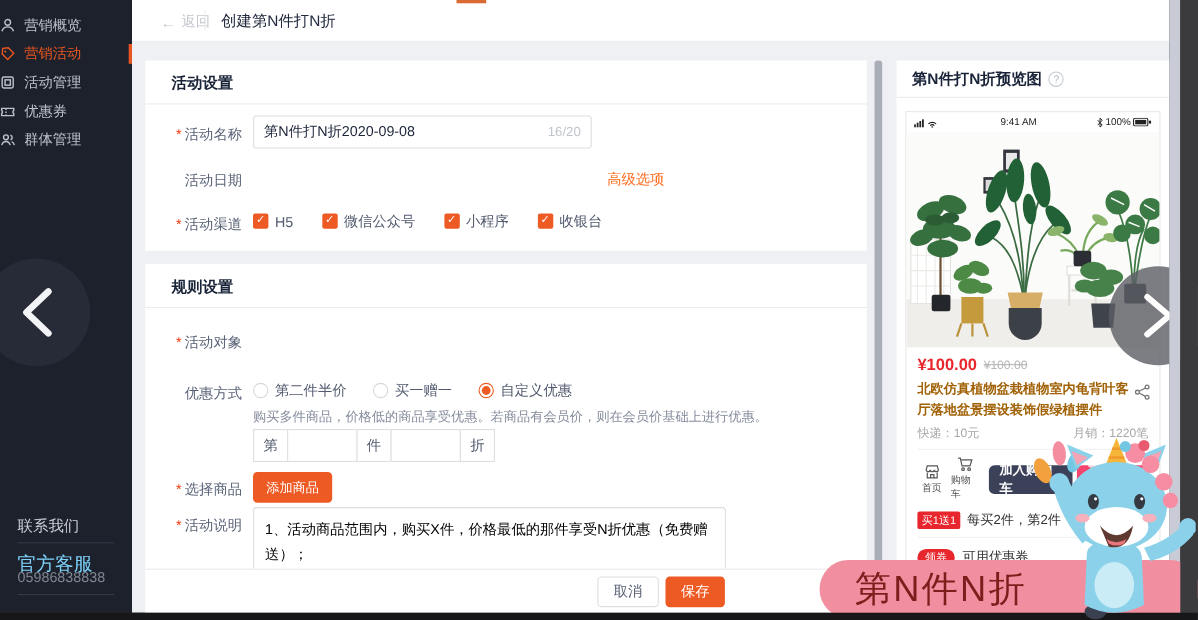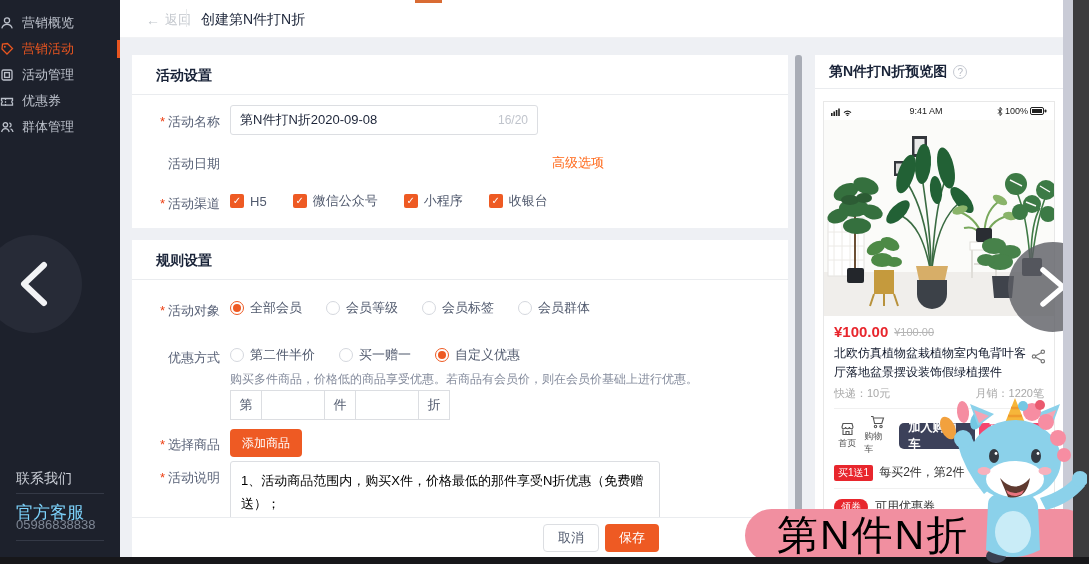--- a/index.html
+++ b/index.html
@@ -85,21 +85,21 @@
   .capsule{position:absolute;right:6px;top:4px;width:44px;height:16px;border:1px solid #e0e0e0;border-radius:9px;display:flex;align-items:center;justify-content:space-around}
   .capsule .dots{font-size:7px;color:#333;letter-spacing:1px;line-height:1}
   .capsule .cdiv{width:1px;height:10px;background:#e4e4e4}
   .capsule .circ{width:8px;height:8px;border:1.5px solid #333;border-radius:50%;position:relative}
   .capsule .circ::after{content:"";position:absolute;left:1.5px;top:1.5px;width:2px;height:2px;background:#333;border-radius:50%}
   .pimg{display:block}
   .pbody{padding:7px 10px 0}
   .prow1{display:flex;align-items:center;position:relative}
   .price{color:#e8262d;font-weight:bold;font-size:15px}
   .oprice{color:#b5b5b5;font-size:11px;text-decoration:line-through;margin-left:6px}
-  .ptit{font-size:12px;color:#0f172a;font-weight:normal;line-height:1.55;margin-top:4px;width:198px}
+  .ptit{font-size:12px;color:#a16207;font-weight:bold;line-height:1.55;margin-top:4px;width:198px}
   .share{position:absolute;right:-2px;top:26px}
   .pmeta{display:flex;justify-content:space-between;font-size:11px;color:#a8a8a8;margin-top:5px}
   .phr{height:1px;background:#f0f0f0;margin-top:7px}
   .pactions{display:flex;align-items:center;margin-top:6px}
   .ptab{display:flex;flex-direction:column;align-items:center;font-size:9px;color:#555;width:28px;margin-right:4px;cursor:pointer}
   .ptab svg{margin-bottom:1px}
   .btn-dark{background:#3c415a;color:#fff;font-size:12px;font-weight:bold;height:26px;padding:0 10px;border-radius:5px;display:flex;align-items:center;margin-left:4px;cursor:pointer}
   .btn-pink{background:#f5456e;color:#fff;font-size:12px;font-weight:bold;height:26px;padding:0 10px;border-radius:5px;display:flex;align-items:center;margin-left:4px;cursor:pointer}
   .ppromo{display:flex;align-items:center;margin-top:8px}
   .badge-red{background:#e8262d;color:#fff;font-size:10px;padding:1px 4px;border-radius:2px;flex:none}
@@ -111,21 +111,21 @@
   
   .win-scroll{position:absolute;left:1063px;top:0;width:10px;height:557px;background:#c9cbd6;z-index:44}
   .frame-right{position:absolute;left:1073px;top:0;width:16px;height:564px;background:#3b3b3d;z-index:50}
   .frame-bottom{position:absolute;left:0;top:557px;width:1089px;height:7px;background:#17171a;z-index:50}
 
   .nav-circle{position:absolute;border-radius:50%;display:flex;align-items:center;justify-content:center;z-index:40;cursor:pointer}
   .ncl{left:-16px;top:235px;width:98px;height:98px;background:#272b37}
   .ncr{left:1008px;top:242px;width:90px;height:90px;background:rgba(92,94,100,.8)}
 
   .pink-banner{position:absolute;left:745px;top:509px;width:345px;height:53px;background:#f18fa0;border-radius:27px;z-index:45;display:flex;align-items:center;padding-left:32px}
-  .pink-banner span{color:#000000;font-size:41px;letter-spacing:2px}
+  .pink-banner span{color:#7f1d1d;font-size:33px;letter-spacing:2px}
   .mascot{position:absolute;left:932px;top:398px;z-index:60}
 </style>
 </head>
 <body>
 
 <div class="screen">
 
   <div class="content-bg"></div>
 
   <aside class="sidebar">
@@ -218,38 +218,20 @@
         </span>
     </div>
   </section>
 
   <section class="card" id="card2">
     <div class="card-h">
         <span>规则设置</span>
       </div>
 
     <div class="flabel" style="top:62px"><span class="req">*</span><span>活动对象</span></div>
-    <div class="rdrow" style="top:59px">
-      <span class="rditem">
-          <span class="rd on"></span>
-          <em>全部会员</em>
-        </span>
-      <span class="rditem">
-          <span class="rd"></span>
-          <em>会员等级</em>
-        </span>
-      <span class="rditem">
-          <span class="rd"></span>
-          <em>会员标签</em>
-        </span>
-      <span class="rditem">
-          <span class="rd"></span>
-          <em>会员群体</em>
-        </span>
-    </div>
 
     <div class="flabel" style="top:109px"><span>优惠方式</span></div>
     <div class="rdrow" style="top:106px">
       <span class="rditem">
           <span class="rd"></span>
           <em>第二件半价</em>
         </span>
       <span class="rditem">
           <span class="rd"></span>
           <em>买一赠一</em>

